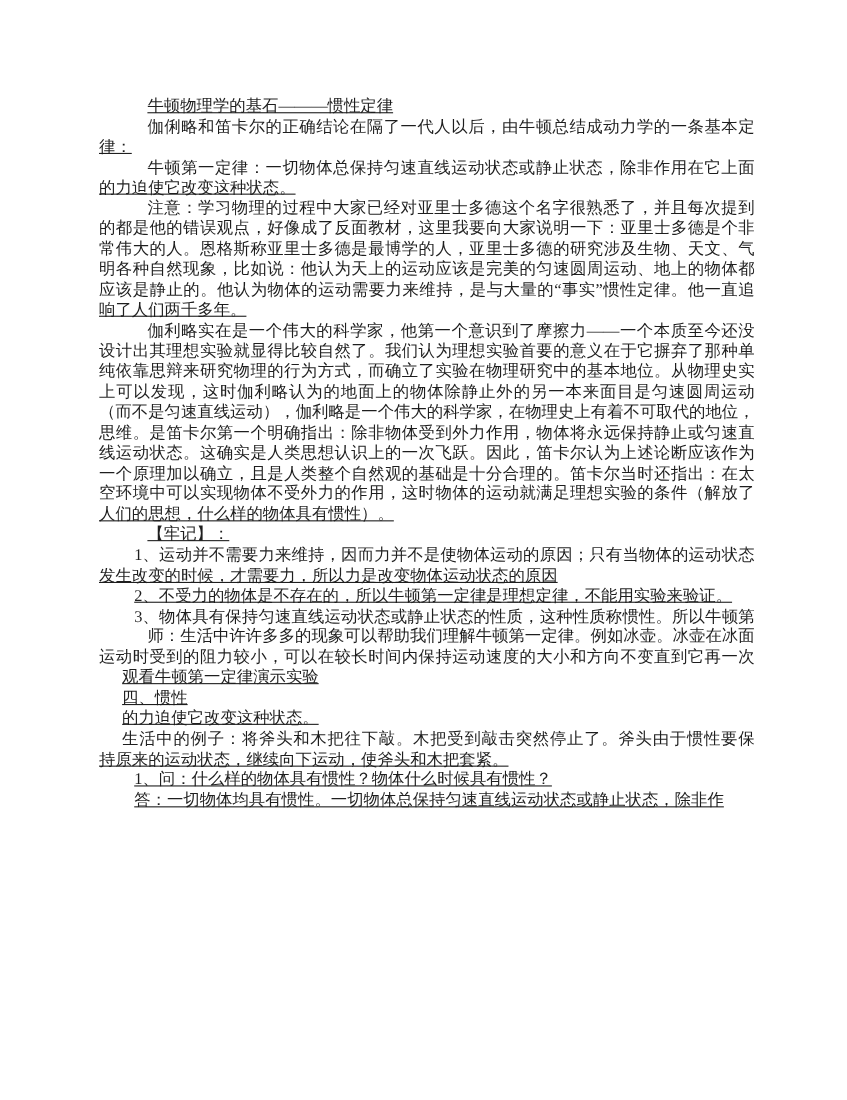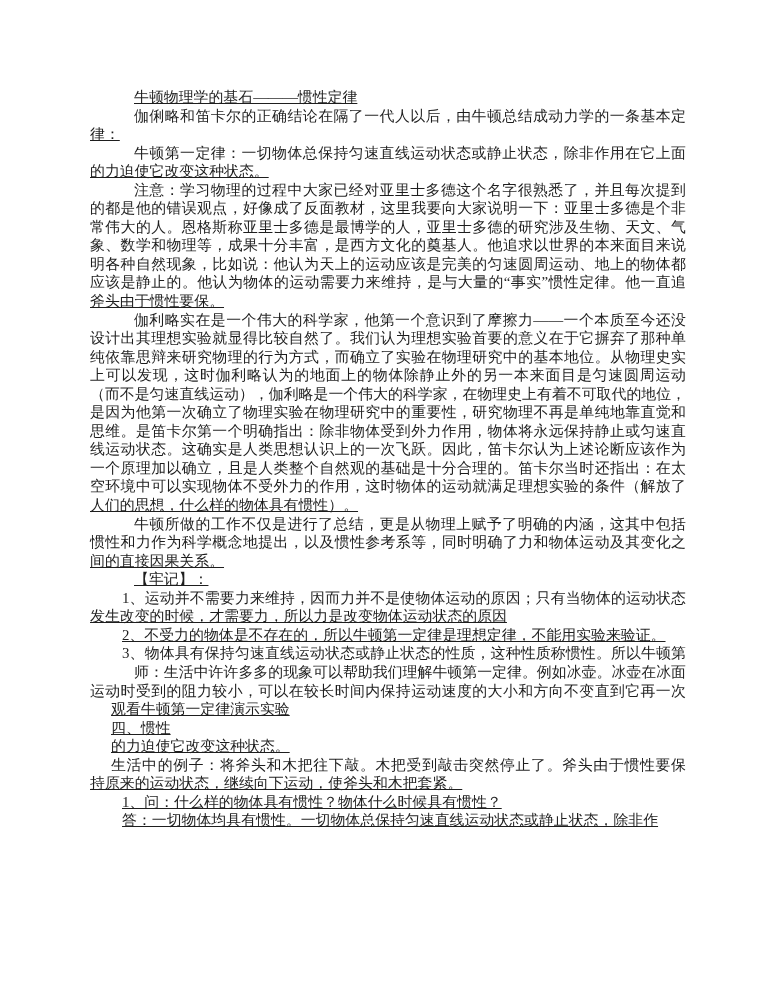--- a/index.html
+++ b/index.html
@@ -62,42 +62,35 @@
         <div class="line last">律：</div>
       </div>
       <div class="paragraph">
         <div class="line indent-normal">牛顿第一定律：一切物体总保持匀速直线运动状态或静止状态，除非作用在它上面</div>
         <div class="line last">的力迫使它改变这种状态。</div>
       </div>
       <div class="paragraph">
         <div class="line indent-normal">注意：学习物理的过程中大家已经对亚里士多德这个名字很熟悉了，并且每次提到</div>
         <div class="line">的都是他的错误观点，好像成了反面教材，这里我要向大家说明一下：亚里士多德是个非</div>
         <div class="line">常伟大的人。恩格斯称亚里士多德是最博学的人，亚里士多德的研究涉及生物、天文、气</div>
-        <div class="line">象、数学和物理等，成果十分丰富，是西方文化的奠基人。他追求以世界的本来面目来说</div>
         <div class="line">明各种自然现象，比如说：他认为天上的运动应该是完美的匀速圆周运动、地上的物体都</div>
         <div class="line">应该是静止的。他认为物体的运动需要力来维持，是与大量的“事实”惯性定律。他一直追</div>
-        <div class="line last">斧头由于惯性要保。</div>
+        <div class="line last">响了人们两千多年。</div>
       </div>
       <div class="paragraph">
         <div class="line indent-normal">伽利略实在是一个伟大的科学家，他第一个意识到了摩擦力——一个本质至今还没</div>
         <div class="line">设计出其理想实验就显得比较自然了。我们认为理想实验首要的意义在于它摒弃了那种单</div>
         <div class="line">纯依靠思辩来研究物理的行为方式，而确立了实验在物理研究中的基本地位。从物理史实</div>
         <div class="line">上可以发现，这时伽利略认为的地面上的物体除静止外的另一本来面目是匀速圆周运动</div>
         <div class="line">（而不是匀速直线运动），伽利略是一个伟大的科学家，在物理史上有着不可取代的地位，</div>
-        <div class="line">是因为他第一次确立了物理实验在物理研究中的重要性，研究物理不再是单纯地靠直觉和</div>
         <div class="line">思维。是笛卡尔第一个明确指出：除非物体受到外力作用，物体将永远保持静止或匀速直</div>
         <div class="line">线运动状态。这确实是人类思想认识上的一次飞跃。因此，笛卡尔认为上述论断应该作为</div>
         <div class="line">一个原理加以确立，且是人类整个自然观的基础是十分合理的。笛卡尔当时还指出：在太</div>
         <div class="line">空环境中可以实现物体不受外力的作用，这时物体的运动就满足理想实验的条件（解放了</div>
         <div class="line last">人们的思想，什么样的物体具有惯性）。</div>
-      </div>
-      <div class="paragraph">
-        <div class="line indent-normal">牛顿所做的工作不仅是进行了总结，更是从物理上赋予了明确的内涵，这其中包括</div>
-        <div class="line">惯性和力作为科学概念地提出，以及惯性参考系等，同时明确了力和物体运动及其变化之</div>
-        <div class="line last">间的直接因果关系。</div>
       </div>
       <div class="paragraph">
         <div class="line last indent-normal">【牢记】：</div>
       </div>
       <div class="paragraph">
         <div class="line indent-list">1、运动并不需要力来维持，因而力并不是使物体运动的原因；只有当物体的运动状态</div>
         <div class="line last">发生改变的时候，才需要力，所以力是改变物体运动状态的原因</div>
       </div>
       <div class="paragraph">
         <div class="line last indent-list">2、不受力的物体是不存在的，所以牛顿第一定律是理想定律，不能用实验来验证。</div>

